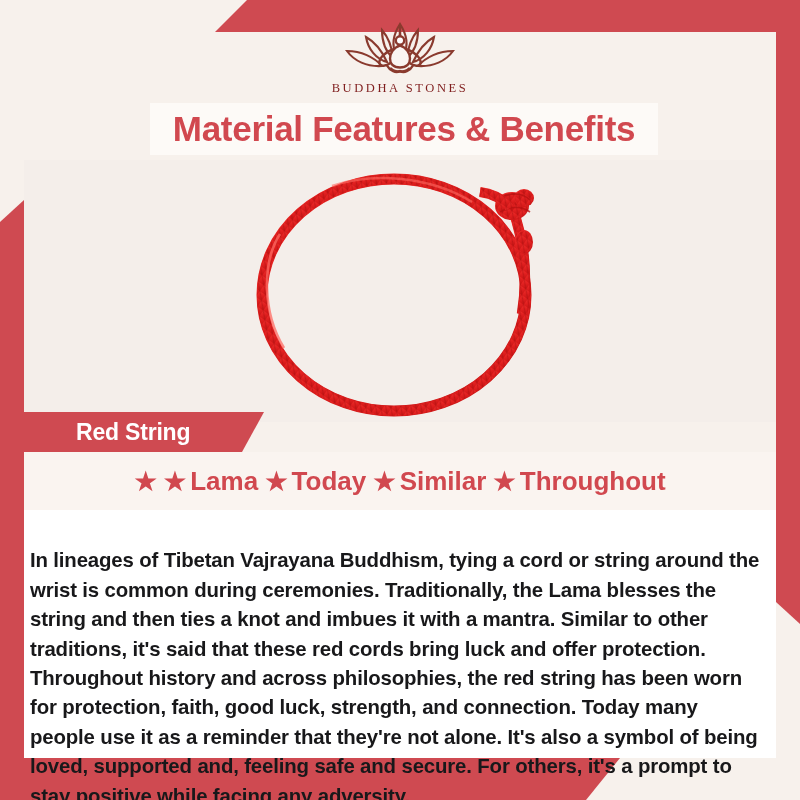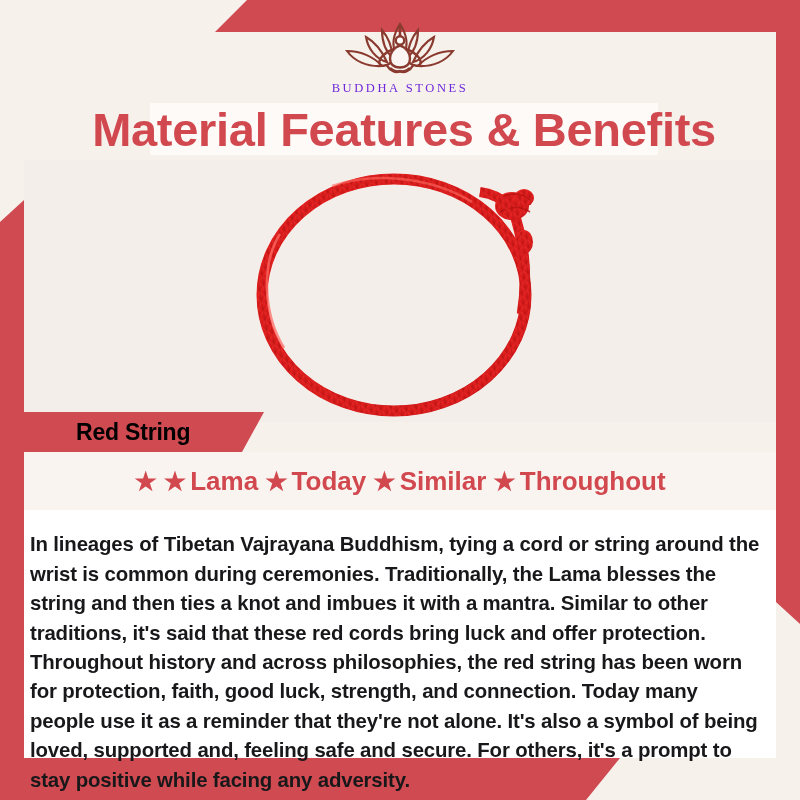--- a/index.html
+++ b/index.html
@@ -41,73 +41,73 @@
   
   .logo-wrap{
     position:absolute; top:18px; left:0; width:800px; height:82px;
     display:flex; flex-direction:column; align-items:center; justify-content:flex-start;
     z-index:6;
   }
   .logo-mark{ width:140px; height:62px; display:block; }
   .logo-word{
     margin-top:1px;
     font-family:"Liberation Serif", serif;
-    font-size:12.5px; letter-spacing:2.6px; color:#6d28d9; font-weight:400;
+    font-size:12.5px; letter-spacing:2.6px; color:#7f1d1d; font-weight:400;
   }
 
   
   .title-band{
     position:absolute; top:103px; left:150px; width:508px; height:52px;
     background:#fdfaf7;
     display:flex; align-items:center; justify-content:center;
     z-index:6;
   }
   .title-text{
-    font-size:47px; font-weight:bold; color:#d1484f;
+    font-size:35px; font-weight:bold; color:#d1484f;
     letter-spacing:-0.3px; white-space:nowrap;
     font-family:"Liberation Sans", sans-serif;
   }
 
   
   .hero{
     position:absolute; top:160px; left:24px; width:752px; height:262px;
     background:#f4eeea; overflow:hidden; z-index:2;
   }
   .bracelet{ position:absolute; left:198px; top:2px; }
 
   
   .ribbon{
     position:absolute; top:412px; left:24px; width:240px; height:40px;
     background:var(--red);
     clip-path:polygon(0 0,100% 0,calc(100% - 22px) 100%,0 100%);
     display:flex; align-items:center; z-index:7;
   }
   .ribbon-label{
-    color:#000000; font-weight:bold; font-size:23px;
+    color:#ffffff; font-weight:bold; font-size:23px;
     padding-left:52px; letter-spacing:-0.2px; white-space:nowrap;
   }
 
   
   .features{
     position:absolute; top:452px; left:24px; width:752px; height:58px;
     background:#faf4f0;
     display:flex; align-items:center; justify-content:center;
     gap:7px; z-index:5;
   }
   .feature{
     display:flex; align-items:center; gap:4px;
     color:#d1484f; font-weight:bold; font-size:26px; white-space:nowrap;
   }
   .star{ color:#d1484f; font-size:25px; line-height:1; }
 
   
   .body-card{
     position:absolute; top:510px; left:24px; width:752px; height:248px;
     background:#ffffff; z-index:4;
-    padding:0 10px 0 6px; box-sizing:border-box;
+    padding:16px 10px 0 6px; box-sizing:border-box;
   }
   .body-text{
     font-size:20.4px; line-height:29.4px; color:#18181a;
     font-weight:bold; letter-spacing:-0.15px; text-align:left;
     font-family:"Liberation Sans", sans-serif;
   }
 </style>
 </head>
 <body>
 

